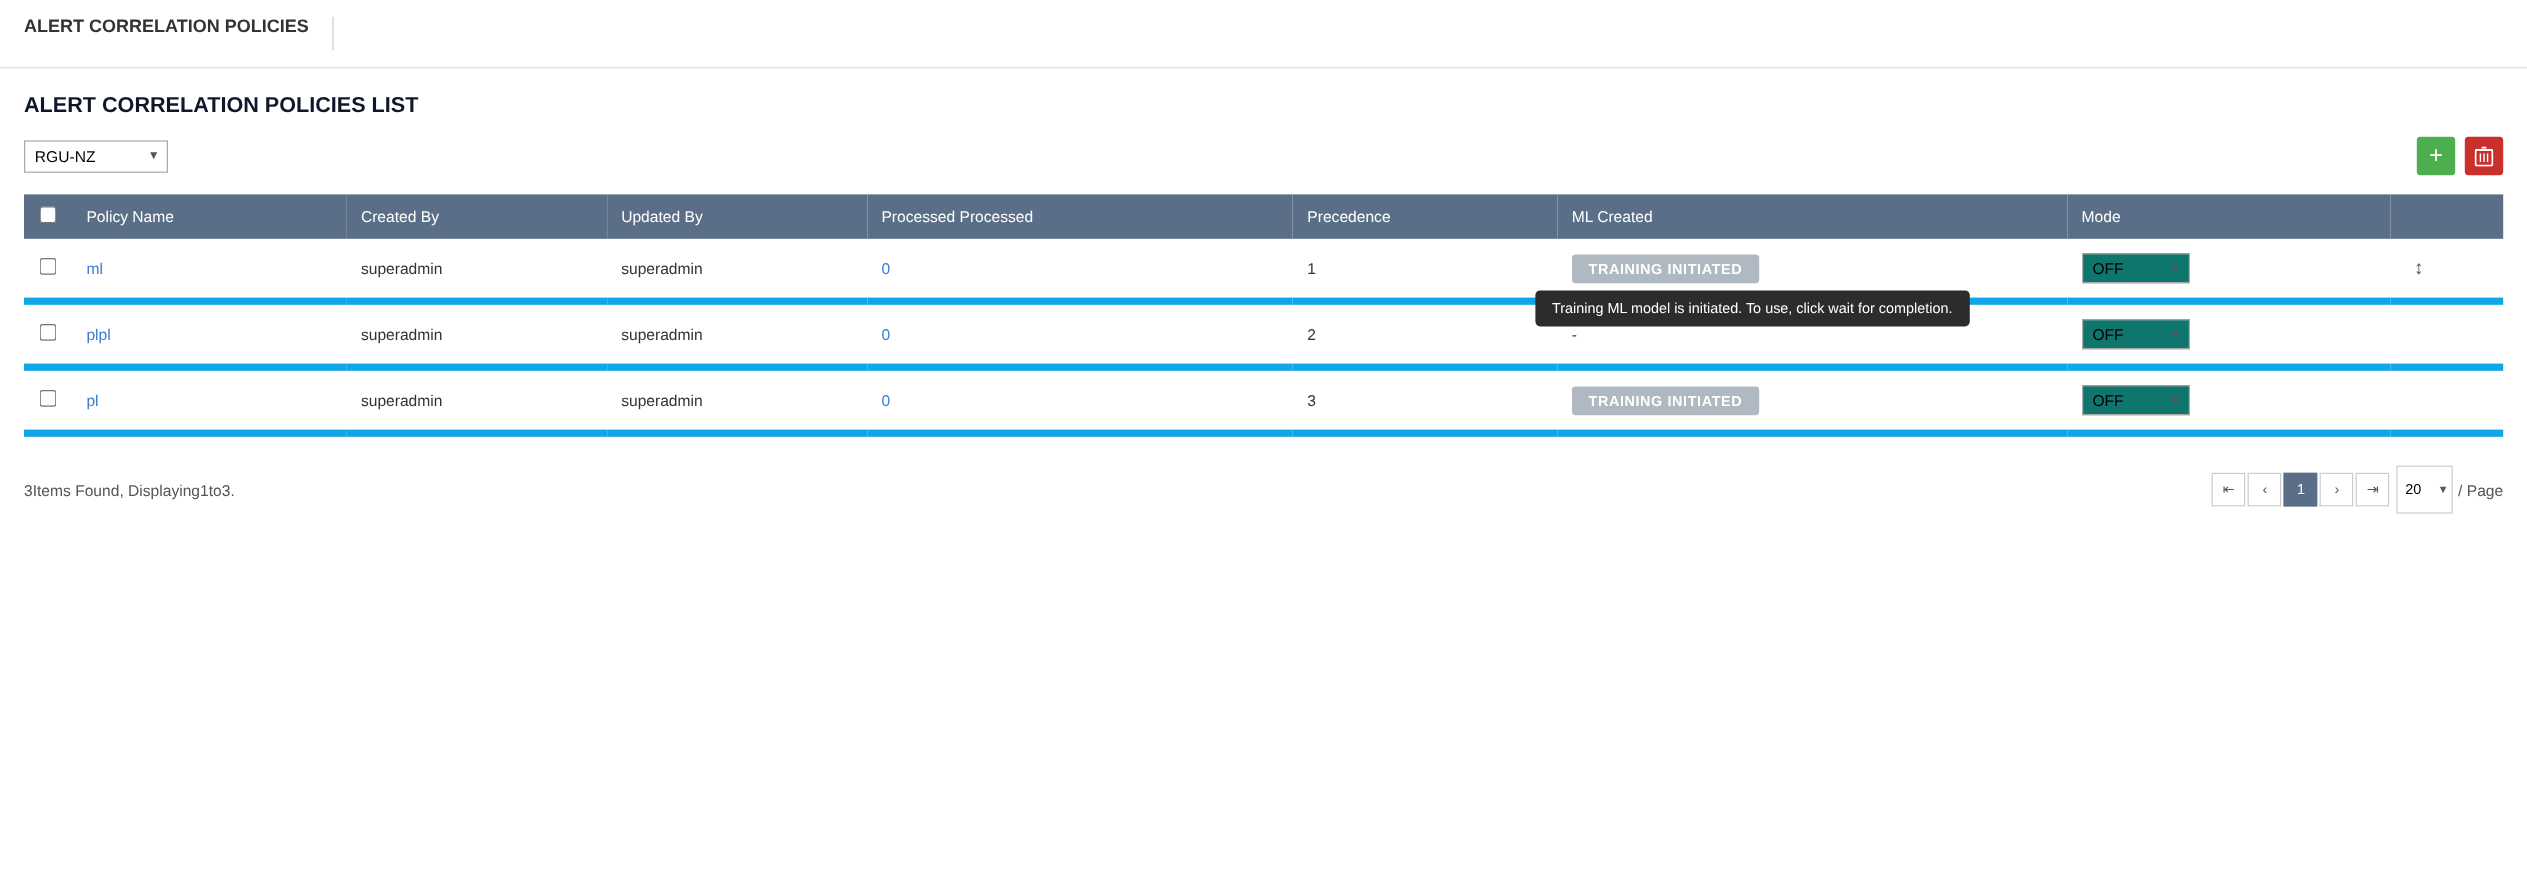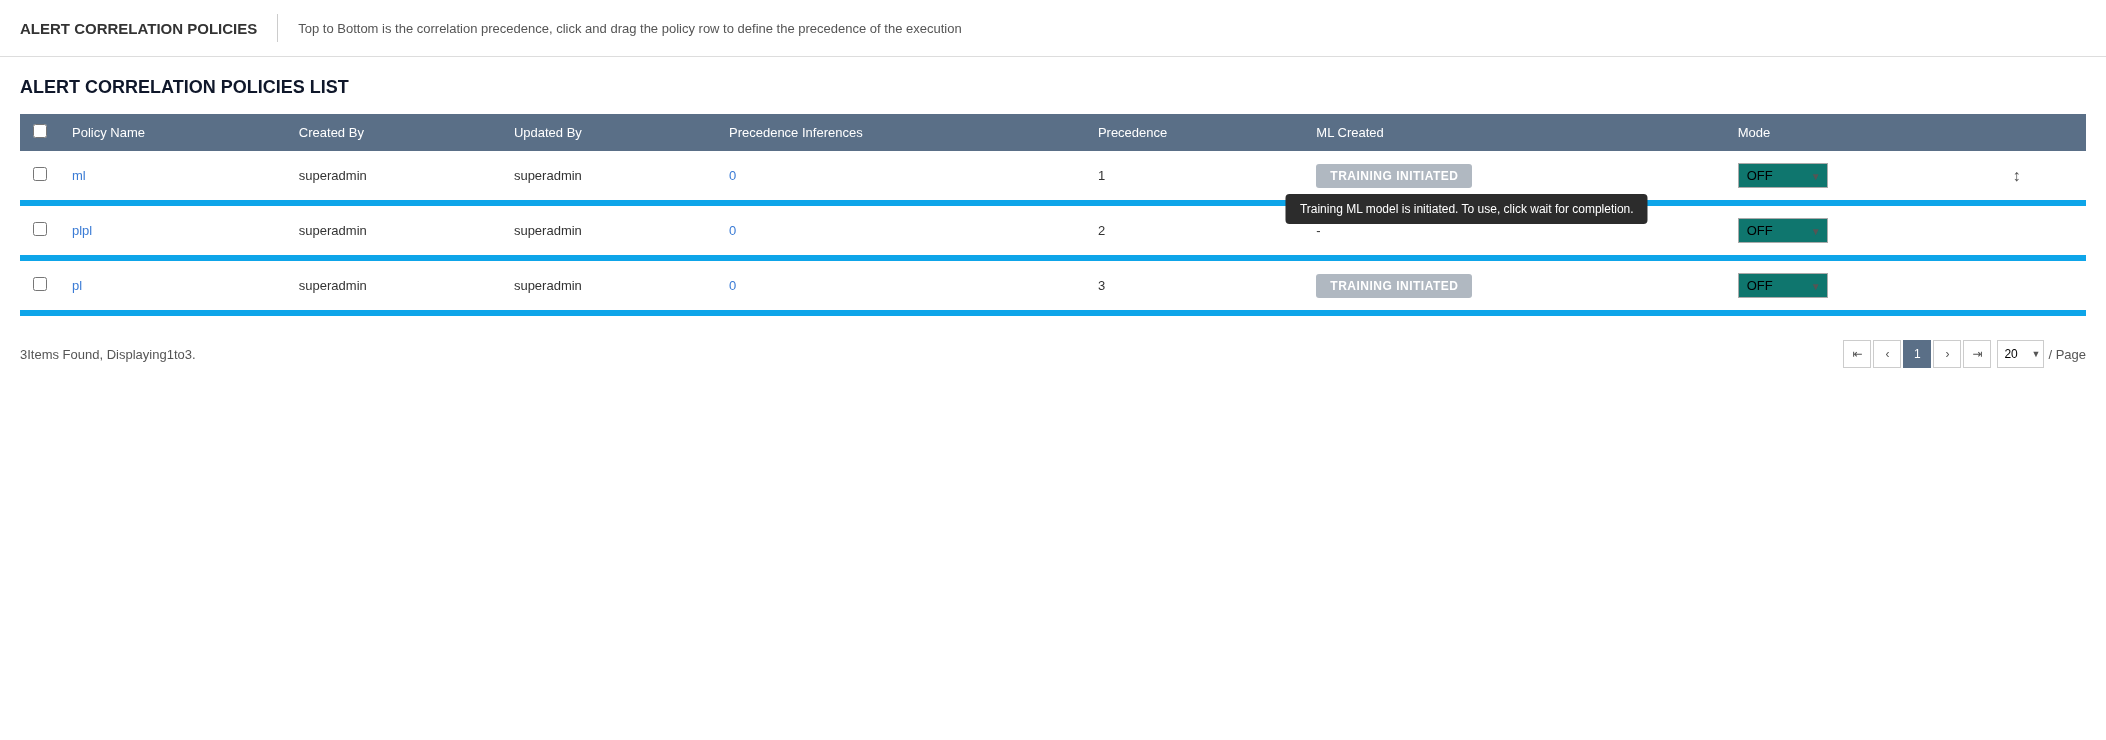--- a/index.html
+++ b/index.html
@@ -6,21 +6,20 @@
     body {
       font-family: Arial, sans-serif;
       font-size: 13px;
       background: #fff;
       color: #333;
     }
 
     
     .page-header {
       display: flex;
-      align-items: center;
       padding: 14px 20px;
       border-bottom: 1px solid #ddd;
       background: #fff;
     }
     .page-header-title {
       font-weight: bold;
       font-size: 15px;
       color: #333;
       margin-right: 20px;
       white-space: nowrap;
@@ -277,57 +276,79 @@
       color: #555;
     }
     .per-page-select {
       border: 1px solid #ccc;
       padding: 2px 18px 2px 6px;
       font-size: 12px;
       background: #fff;
       appearance: none;
       -webkit-appearance: none;
       cursor: pointer;
-      height: 28px;
+      height: 40px;
     }
     .per-page-label {
       font-size: 13px;
       color: #555;
     }
 
     input[type="checkbox"] {
       cursor: pointer;
       width: 14px;
       height: 14px;
     }
   </style>
 </head>
 <body>
 
 <div class="page-header">
   <span class="page-header-title">ALERT CORRELATION POLICIES</span>
   <div class="page-header-divider"></div>
-  <span class="page-header-desc">Top to Bottom is the correlation precedence, click and drag the policy row to define the precedence of the execution</span>
 </div>
 
 <div class="content">
 
   <div class="section-title">ALERT CORRELATION POLICIES  LIST</div>
 
+  <div class="toolbar">
+    <div class="toolbar-left">
+      <div class="select-wrapper">
+        <select class="dropdown-select">
+          <option>RGU-NZ</option>
+          <option>Other</option>
+        </select>
+      </div>
+    </div>
+    <div class="toolbar-right">
+      <button class="btn-add">+</button>
+      <button class="btn-delete">
+        <svg width="16" height="18" viewBox="0 0 16 18" fill="none" xmlns="http://www.w3.org/2000/svg">
+          <rect x="1" y="4" width="14" height="13" rx="1" stroke="white" stroke-width="1.5" fill="none"></rect>
+          <line x1="1" y1="4" x2="15" y2="4" stroke="white" stroke-width="1.5"></line>
+          <line x1="6" y1="2" x2="10" y2="2" stroke="white" stroke-width="1.5"></line>
+          <line x1="5" y1="7" x2="5" y2="14" stroke="white" stroke-width="1.2"></line>
+          <line x1="8" y1="7" x2="8" y2="14" stroke="white" stroke-width="1.2"></line>
+          <line x1="11" y1="7" x2="11" y2="14" stroke="white" stroke-width="1.2"></line>
+        </svg>
+      </button>
+    </div>
+  </div>
 
   <table class="policy-table">
     <thead>
       <tr>
         <th>
           <input type="checkbox" style="">
         </th>
         <th>Policy Name</th>
         <th>Created By</th>
         <th>Updated By</th>
-        <th>Precedence Inferences</th>
+        <th>Processed Processed</th>
         <th>Precedence</th>
         <th>ML Created</th>
         <th>Mode</th>
         <th></th>
       </tr>
     </thead>
     <tbody id="table-body">
 
       <tr>
         <td>

